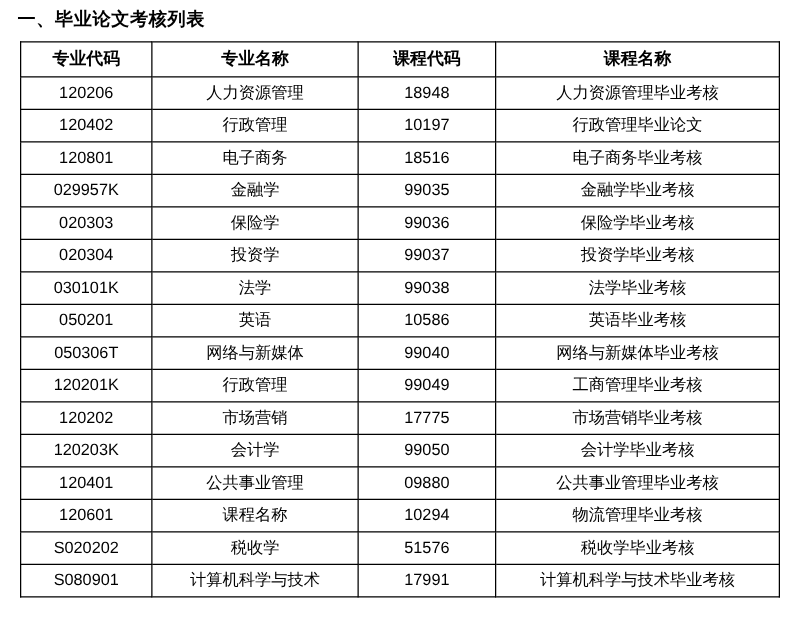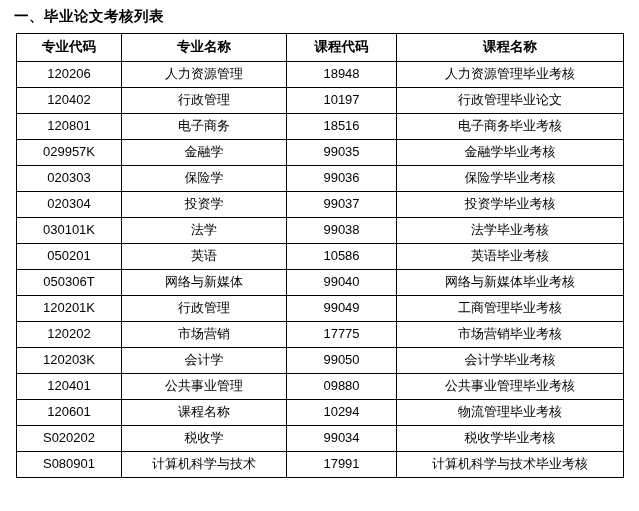--- a/index.html
+++ b/index.html
@@ -161,21 +161,21 @@
       </tr>
       <tr>
         <td class="code">120601</td>
         <td>课程名称</td>
         <td class="code">10294</td>
         <td>物流管理毕业考核</td>
       </tr>
       <tr>
         <td class="code">S020202</td>
         <td>税收学</td>
-        <td class="code">99034</td>
+        <td class="code">51576</td>
         <td>税收学毕业考核</td>
       </tr>
       <tr>
         <td class="code">S080901</td>
         <td>计算机科学与技术</td>
         <td class="code">17991</td>
         <td>计算机科学与技术毕业考核</td>
       </tr>
     </tbody>
   </table>

